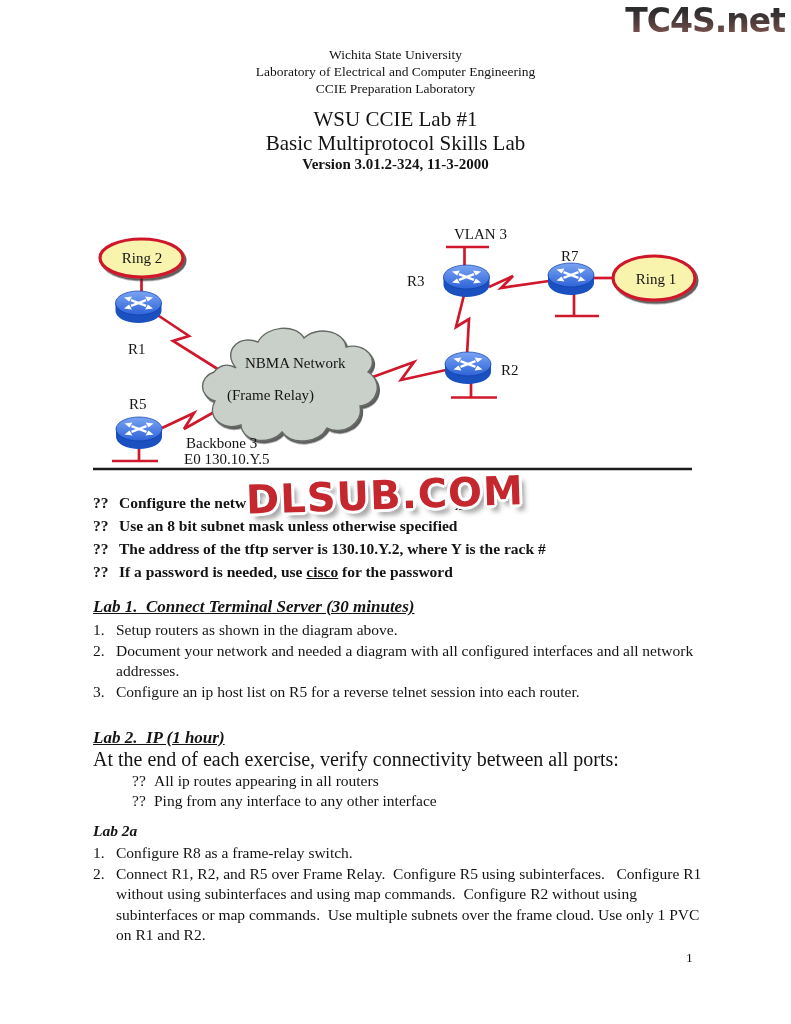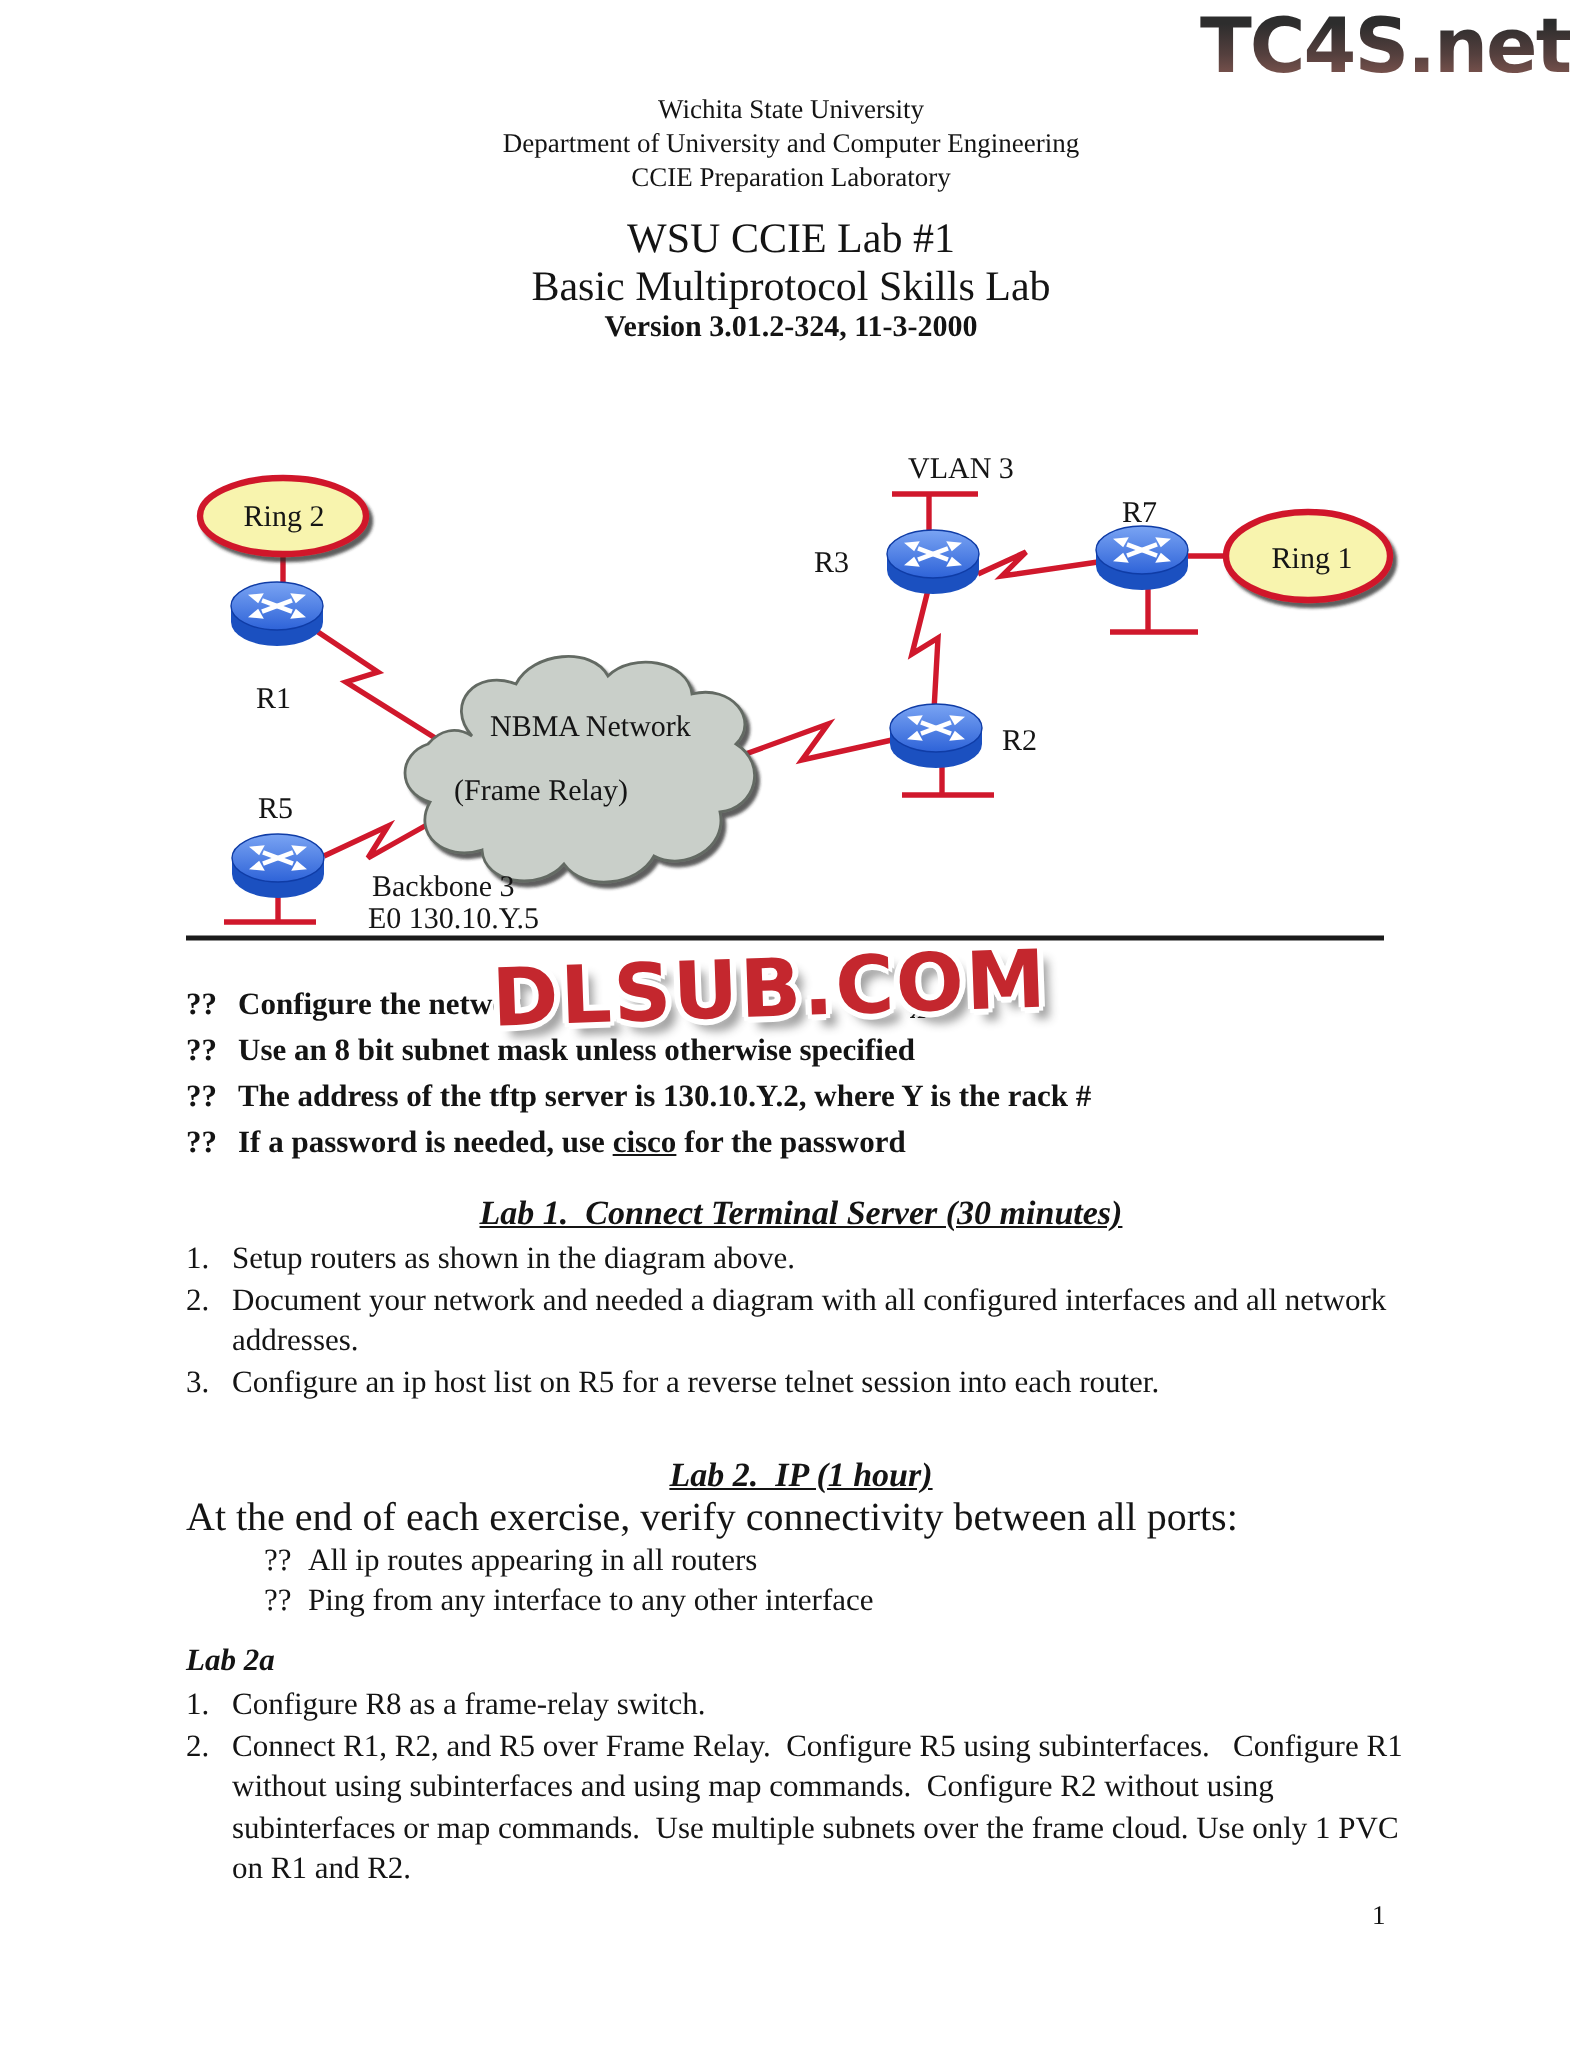--- a/index.html
+++ b/index.html
@@ -4,21 +4,21 @@
 <style>
   html,body{margin:0;padding:0;background:#e8e8e8;}
   .page{
     position:relative;width:791px;height:1024px;background:#ffffff;
     font-family:"Liberation Serif",serif;color:#141414;overflow:hidden;
     margin:0 auto;
   }
   
   .tc4s{
     position:absolute;top:1px;right:6px;
-    font-family:"DejaVu Sans",sans-serif;font-weight:bold;font-size:38px;
+    font-family:"DejaVu Sans",sans-serif;font-weight:bold;font-size:33px;
     letter-spacing:-1px;
     background:linear-gradient(to bottom,#2d2d2d 25%,#55403e 60%,#936058 100%);
     -webkit-background-clip:text;background-clip:text;color:transparent;
   }
   .dlsub{
     position:absolute;left:246px;top:472px;z-index:6;
     font-family:"DejaVu Sans",sans-serif;font-weight:bold;font-size:40px;
     letter-spacing:1px;color:#c4272e;transform:rotate(-2deg);
     text-shadow:
       -2px -2px 0 #fff, 2px -2px 0 #fff, -2px 2px 0 #fff, 2px 2px 0 #fff,
@@ -46,21 +46,21 @@
   .diagram text{font-family:"Liberation Serif",serif;font-size:15px;fill:#151515;}
   
   .notes{position:absolute;left:93px;top:491px;width:615px;z-index:1;}
   .note-row{display:flex;font-weight:bold;font-size:15.5px;line-height:23px;white-space:pre-wrap;}
   .note-bullet{width:26px;flex:0 0 26px;}
   .u{text-decoration:underline;}
   .frag{position:absolute;left:455px;top:496px;font-weight:bold;font-size:15.5px;z-index:1;}
   .lab{position:absolute;left:93px;width:615px;}
   .lab1{top:595px;} .lab2{top:726px;} .lab2a{top:821px;}
   .lab-h{font-weight:bold;font-style:italic;font-size:17px;line-height:23px;
-         text-decoration:underline;white-space:pre-wrap;text-align:center;}
+         text-decoration:underline;white-space:pre-wrap;}
   .lab-h-small{font-weight:bold;font-style:italic;font-size:15.5px;line-height:20px;
          white-space:pre-wrap;}
   .lab-intro{font-size:20px;line-height:21px;white-space:pre-wrap;}
   ol.numlist{list-style:none;margin:2px 0 0 0;padding:0;}
   ol.numlist li{display:flex;font-size:15.5px;line-height:20.5px;}
   ol.numlist .num{width:23px;flex:0 0 23px;}
   ol.numlist .itxt{white-space:pre-wrap;}
   .checks{margin-left:39px;margin-top:1px;}
   .check-row{display:flex;font-size:15.5px;line-height:19.5px;white-space:pre-wrap;}
   .check-bullet{width:22px;flex:0 0 22px;}
@@ -68,21 +68,21 @@
 </style>
 </head>
 <body>
 
 <div class="page">
 
   <div class="tc4s">TC4S.net</div>
 
   <div class="hdr">
     <div class="hdr-small">Wichita State University</div>
-    <div class="hdr-small">Department of University and Computer Engineering</div>
+    <div class="hdr-small">Laboratory of Electrical and Computer Engineering</div>
     <div class="hdr-small">CCIE Preparation Laboratory</div>
     <div class="hdr-title-wrap">
       <div class="hdr-title">WSU CCIE Lab #1</div>
       <div class="hdr-title">Basic Multiprotocol Skills Lab</div>
       <div class="hdr-version">Version 3.01.2-324, 11-3-2000</div>
     </div>
   </div>
 
   <svg class="diagram" width="791" height="262" viewBox="0 215 791 262">
     <defs>

